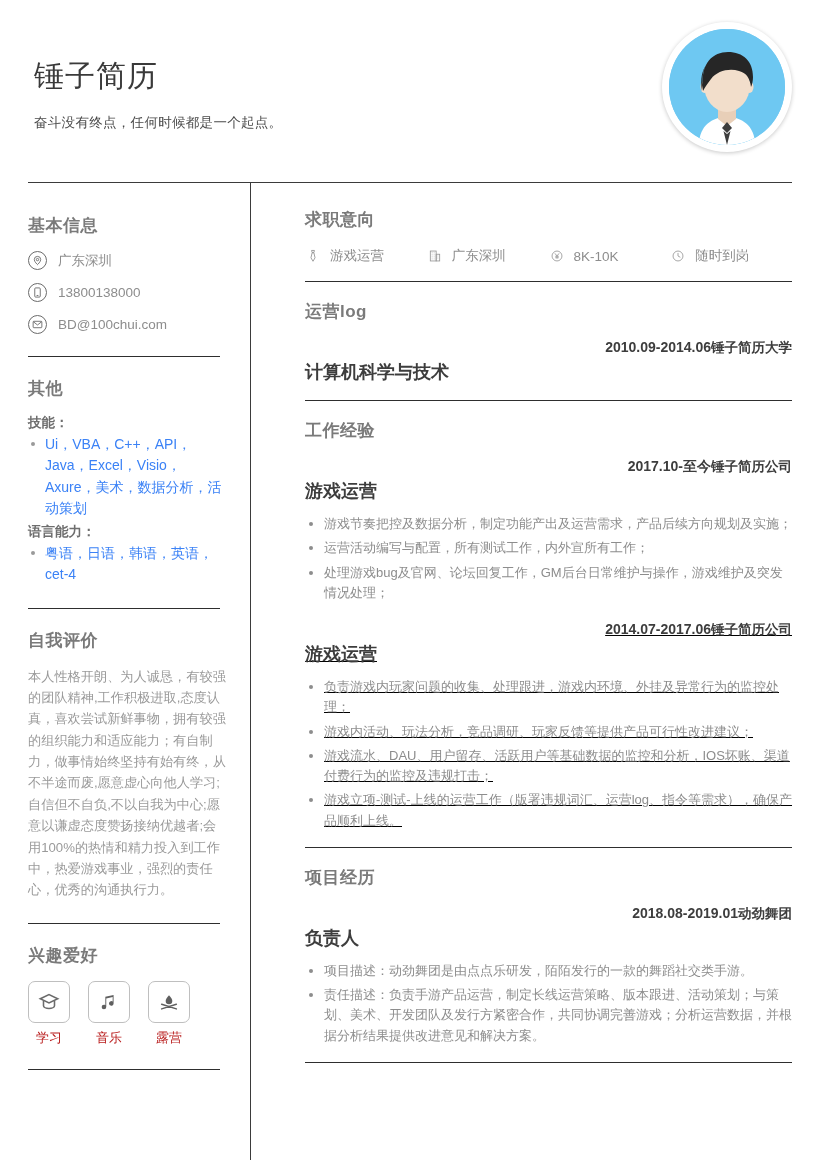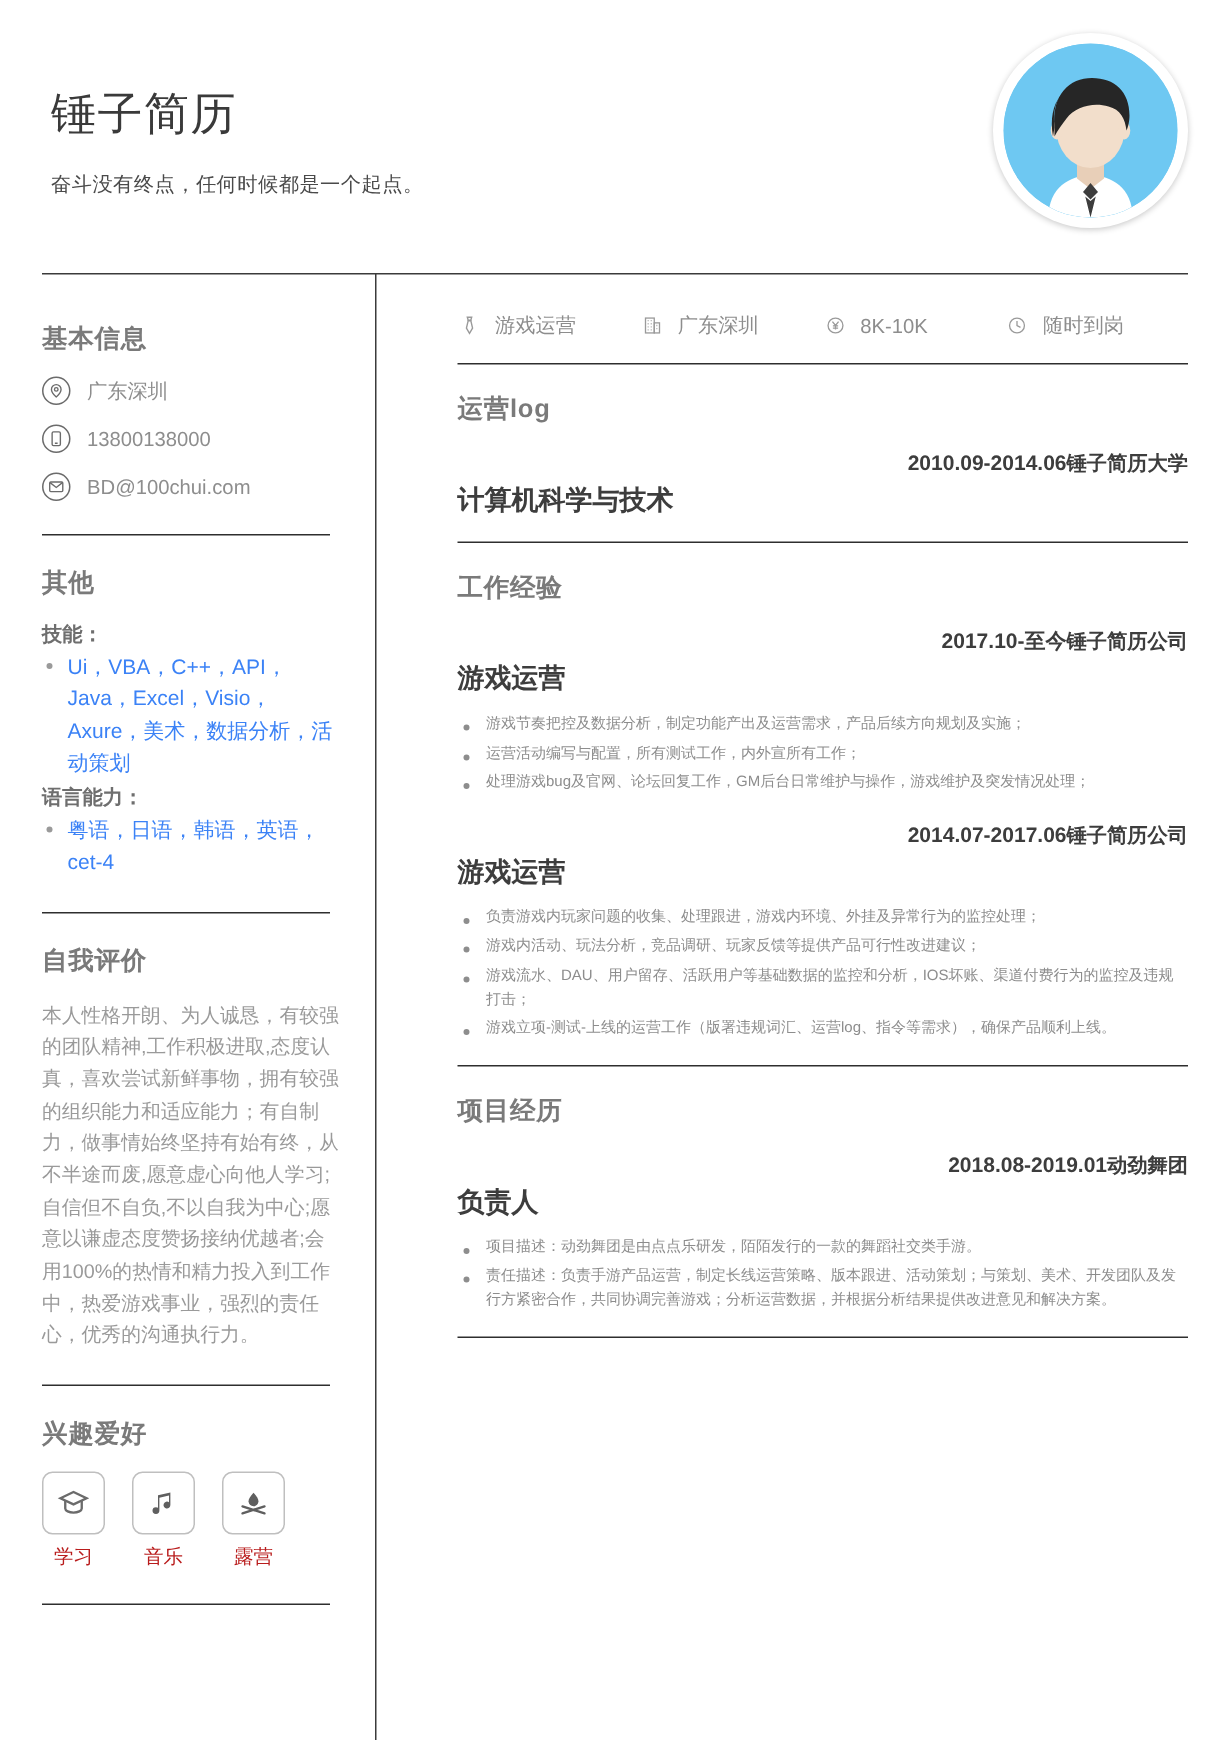--- a/index.html
+++ b/index.html
@@ -106,28 +106,28 @@
   .intent-tx { font-size:13.5px; color:#8d8d8d; white-space:nowrap; }
 
   .entry { margin-bottom: 6px; }
   .entry-top { display:flex; justify-content:flex-end; align-items:baseline; }
   .entry-date { font-size:14px; font-weight:700; color:#3d3d3d; }
   .entry-org { font-size:13.5px; font-weight:700; color:#3d3d3d; }
   .entry-role { font-size:18px; font-weight:700; color:#3d3d3d; margin-top:3px; }
 
   .duties { list-style:none; margin:11px 0 0 0; padding:0; }
   .duties li {
-    position:relative; padding-left:19px; font-size:10px; color:#8d8d8d;
+    position:relative; padding-left:19px; font-size:13px; color:#8d8d8d;
     line-height:1.56; margin-bottom:4px;
   }
   .duties li::before {
     content:""; position:absolute; left:4px; top:8px;
     width:4px; height:4px; border-radius:50%; background:#8d8d8d;
   }
-  .gap-entry { margin-top: 18px; }
+  .gap-entry { margin-top: 18px; text-decoration: underline; }
 </style>
 </head>
 <body>
 
 <div class="page">
 
   <div class="header">
     <div class="header-name">锤子简历</div>
     <div class="header-slogan">奋斗没有终点，任何时候都是一个起点。</div>
 
@@ -252,20 +252,21 @@
           </div>
 
         </div>
         <div class="side-rule"></div>
       </div>
     </div>
 
     <div class="right-col">
 
       <div class="sec">
+        <div class="sec-h">求职意向</div>
         <div class="intent-row">
 
           <div class="intent-item">
             <span class="intent-ic">
               <svg width="14" height="14" viewBox="0 0 24 24" fill="none" stroke="#9a9a9a" stroke-width="1.6">
                 <path d="M9.5 2.5h5l-1 3.5h-3z"></path>
                 <path d="M10.5 6.5h3l2 8.5-3.5 6-3.5-6z"></path>
               </svg>
             </span>
             <span class="intent-tx">游戏运营</span>

